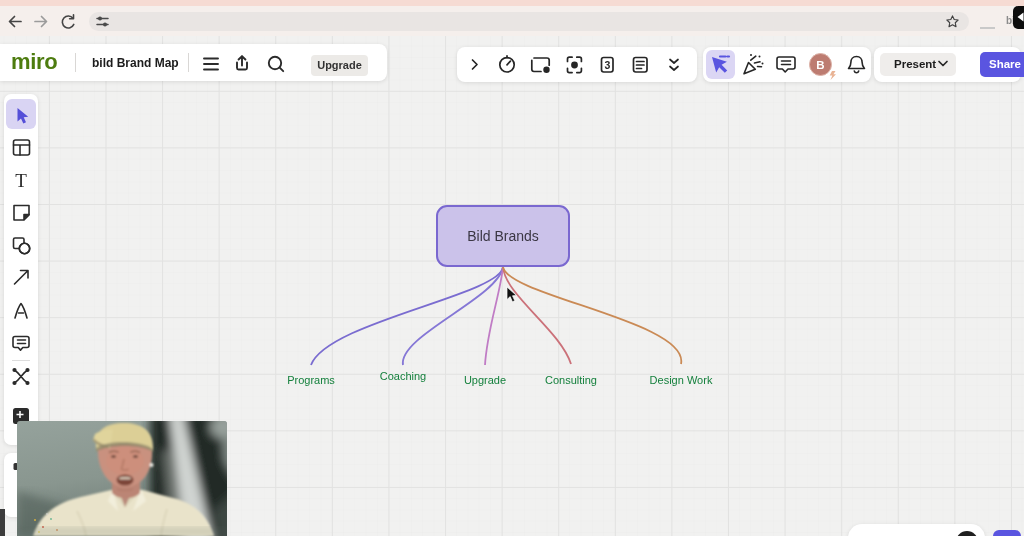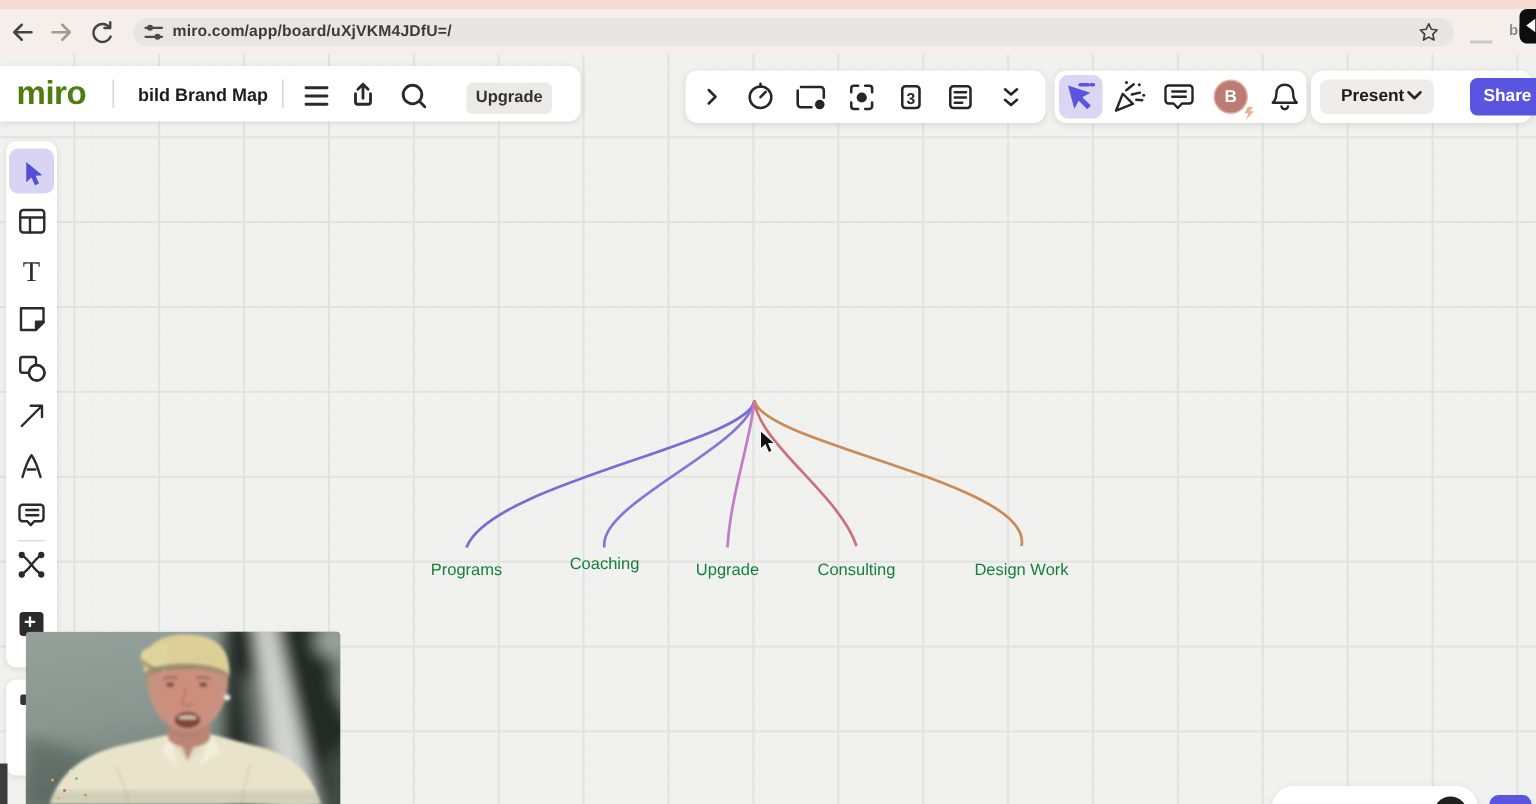--- a/index.html
+++ b/index.html
@@ -79,20 +79,21 @@
 <div id="stage">
   <div id="canvas"></div>
 
   <svg id="mindmap" width="1024" height="536">
     <path d="M503,267 C500,295 327,322 311,365" fill="none" stroke="#7a6cd0" stroke-width="1.8"></path>
     <path d="M503,267 C498,298 398,336 403,365" fill="none" stroke="#8577d6" stroke-width="1.8"></path>
     <path d="M503,267 C500,295 487,330 485,365" fill="none" stroke="#c07cc5" stroke-width="1.8"></path>
     <path d="M503,267 C505,295 560,330 571,364" fill="none" stroke="#cb7179" stroke-width="1.8"></path>
     <path d="M503,267 C508,296 690,322 681,364" fill="none" stroke="#ca8a55" stroke-width="1.8"></path>
   </svg>
+  <div id="node">Bild Brands</div>
   <div class="maplabel" style="left:311px; top:373.5px;">Programs</div>
   <div class="maplabel" style="left:403px; top:370px;">Coaching</div>
   <div class="maplabel" style="left:485px; top:373.5px;">Upgrade</div>
   <div class="maplabel" style="left:571px; top:373.5px;">Consulting</div>
   <div class="maplabel" style="left:681px; top:373.5px;">Design Work</div>
 
   <svg style="position:absolute;left:506px;top:286px;" width="14" height="18" viewBox="0 0 14 18">
     <path d="M1,1 L1,13.5 L4.2,10.6 L6.4,15.8 L8.8,14.7 L6.5,9.8 L10.5,9.5 Z" fill="#111" stroke="#fff" stroke-width="0.7"></path>
   </svg>
 
@@ -111,21 +112,20 @@
       </g>
     </svg>
     <div id="urlpill"></div>
     <svg style="position:absolute;left:96px;top:15px;" width="13" height="13" viewBox="0 0 13 13">
       <g stroke="#4a4a4a" stroke-width="1.5" fill="none" stroke-linecap="round">
         <path d="M1,3.5 L12,3.5 M1,9.5 L12,9.5"></path>
       </g>
       <circle cx="4" cy="3.5" r="2" fill="#4a4a4a"></circle>
       <circle cx="9" cy="9.5" r="2" fill="#4a4a4a"></circle>
     </svg>
-    <div id="urltext">miro.com/app/board/uXjVKM4JDfU=/</div>
     <svg style="position:absolute;left:945px;top:14px;" width="15" height="15" viewBox="0 0 24 24">
       <path d="M12 3 l2.7 5.8 6.3 0.8 -4.6 4.4 1.2 6.3 -5.6 -3.1 -5.6 3.1 1.2 -6.3 -4.6 -4.4 6.3 -0.8 Z" fill="none" stroke="#3f3f3f" stroke-width="1.8" stroke-linejoin="round"></path>
     </svg>
     <div id="bildtxt">bild</div>
     <div id="extbox"></div>
     <svg style="position:absolute;left:1016px;top:12px;" width="8" height="10" viewBox="0 0 8 10">
       <path d="M7.5,0.5 L1.5,5 L7.5,9.5 Z" fill="#fff"></path>
     </svg>
   </div>
 

